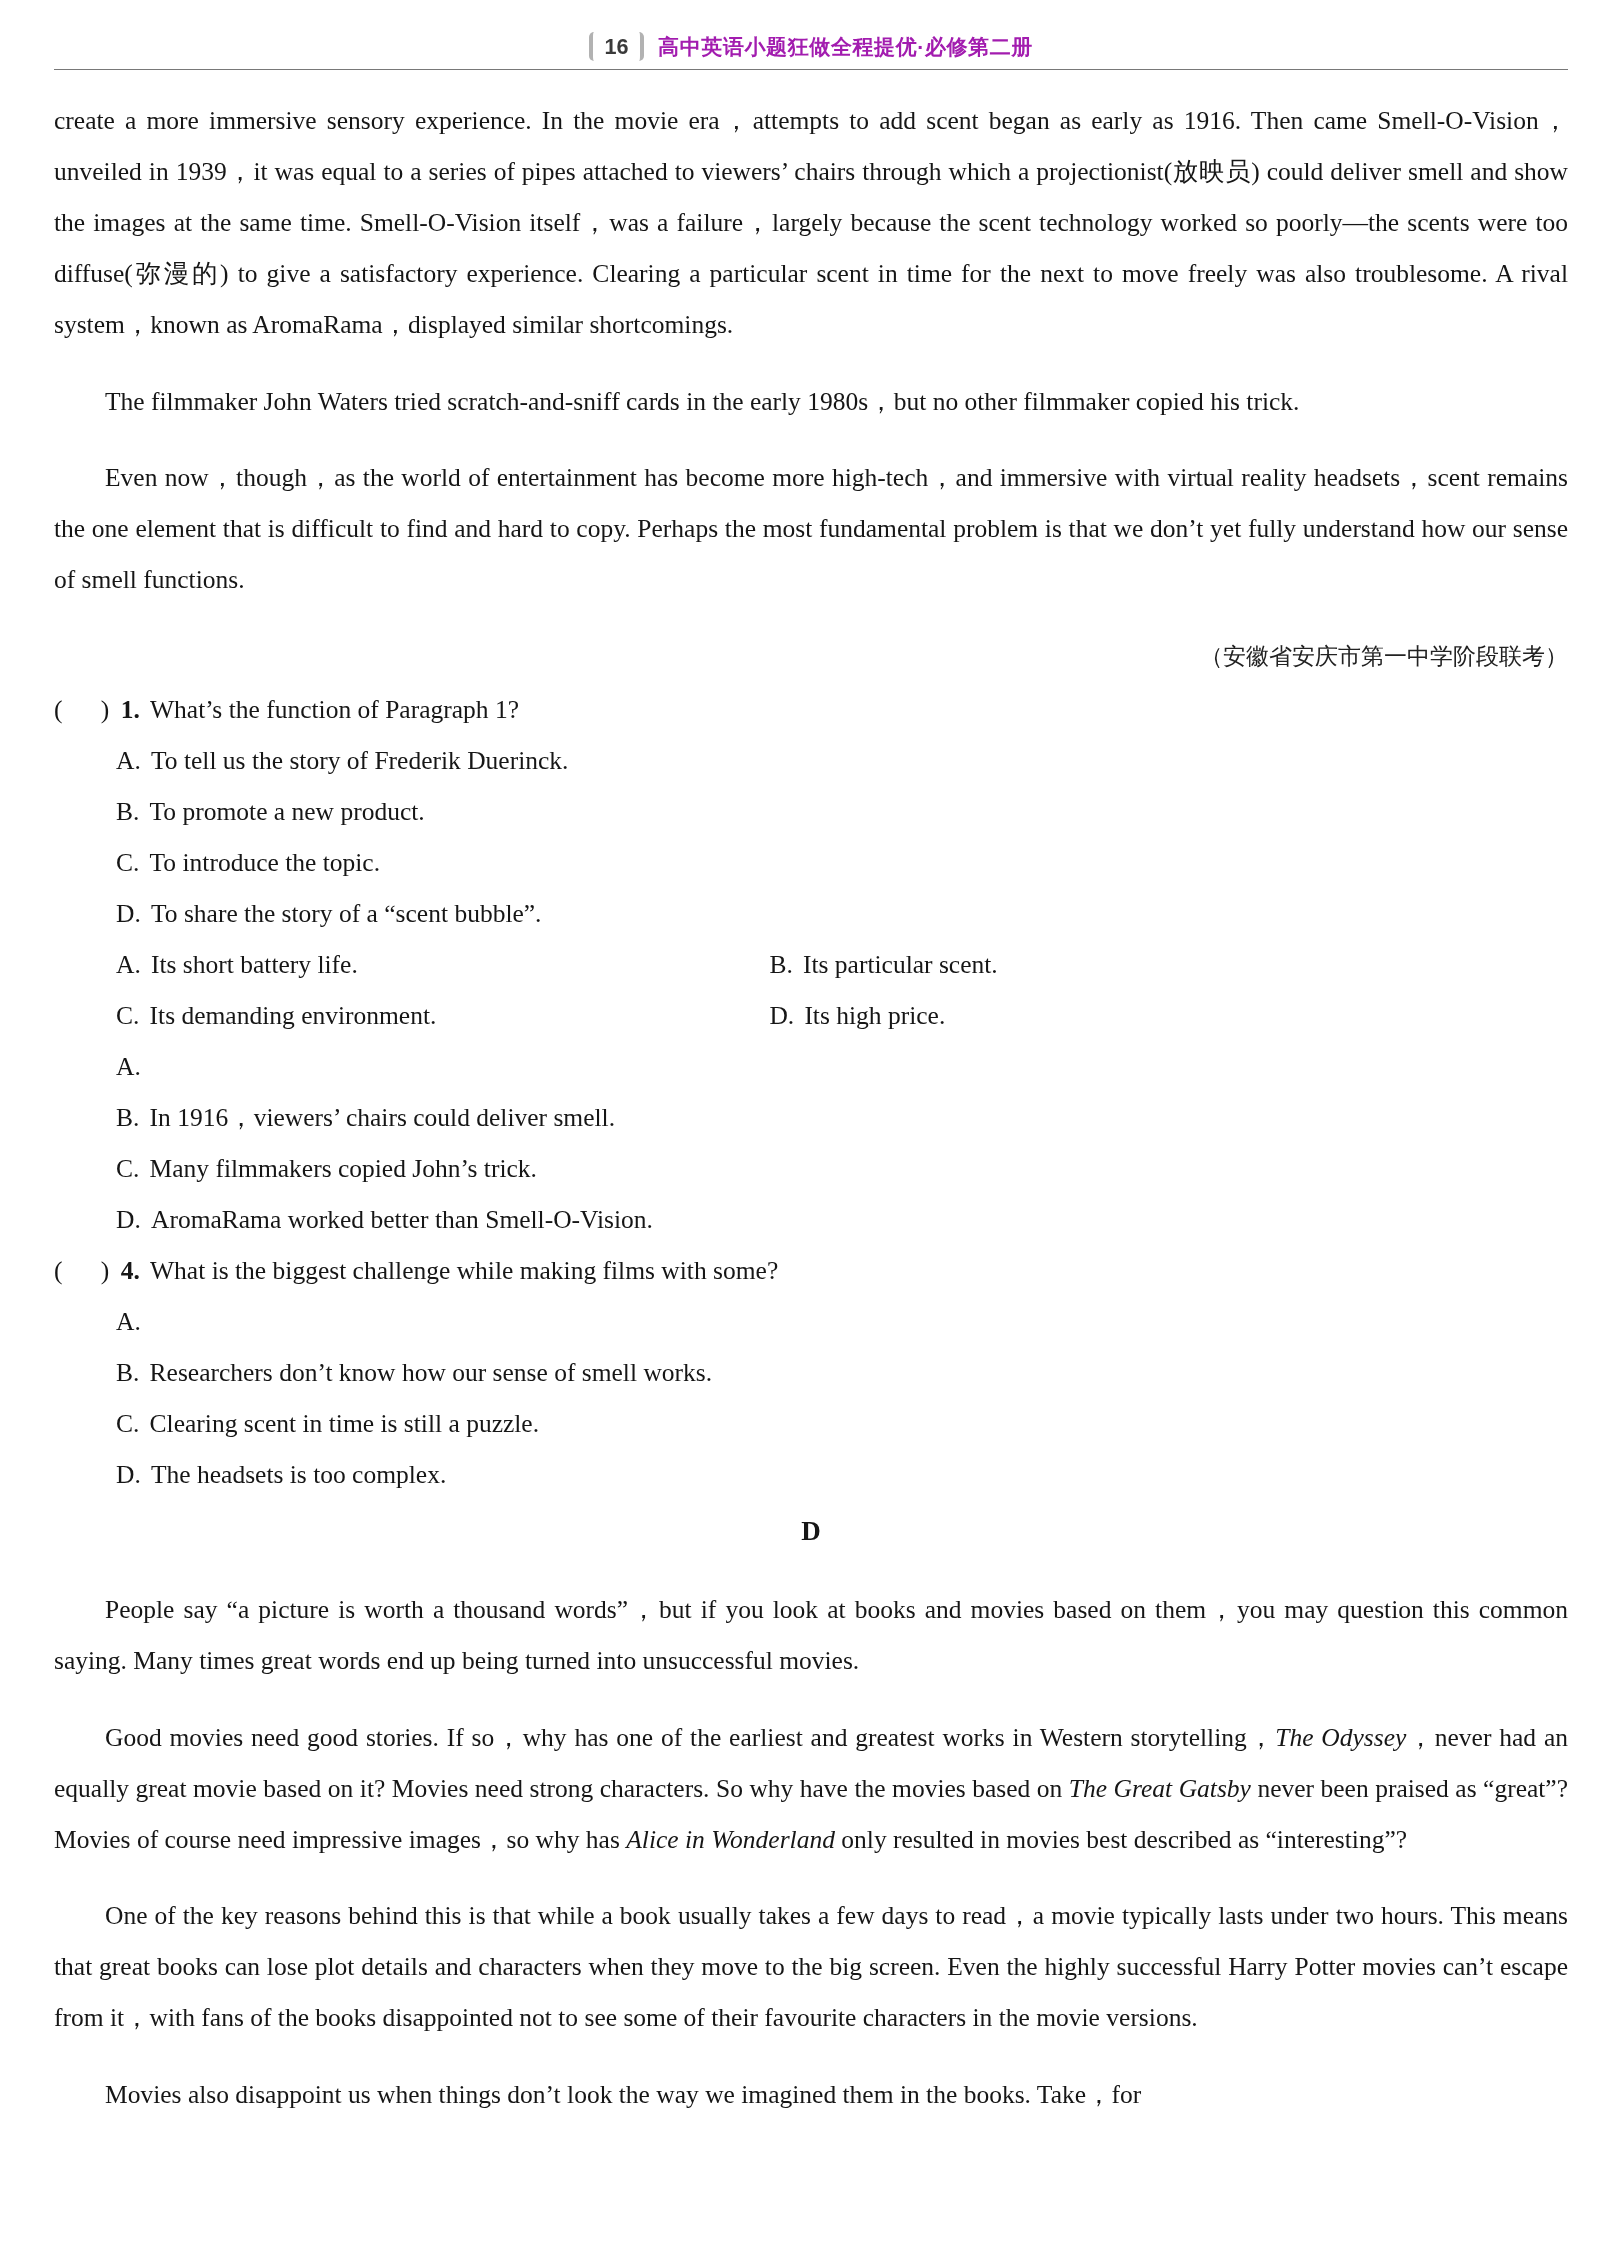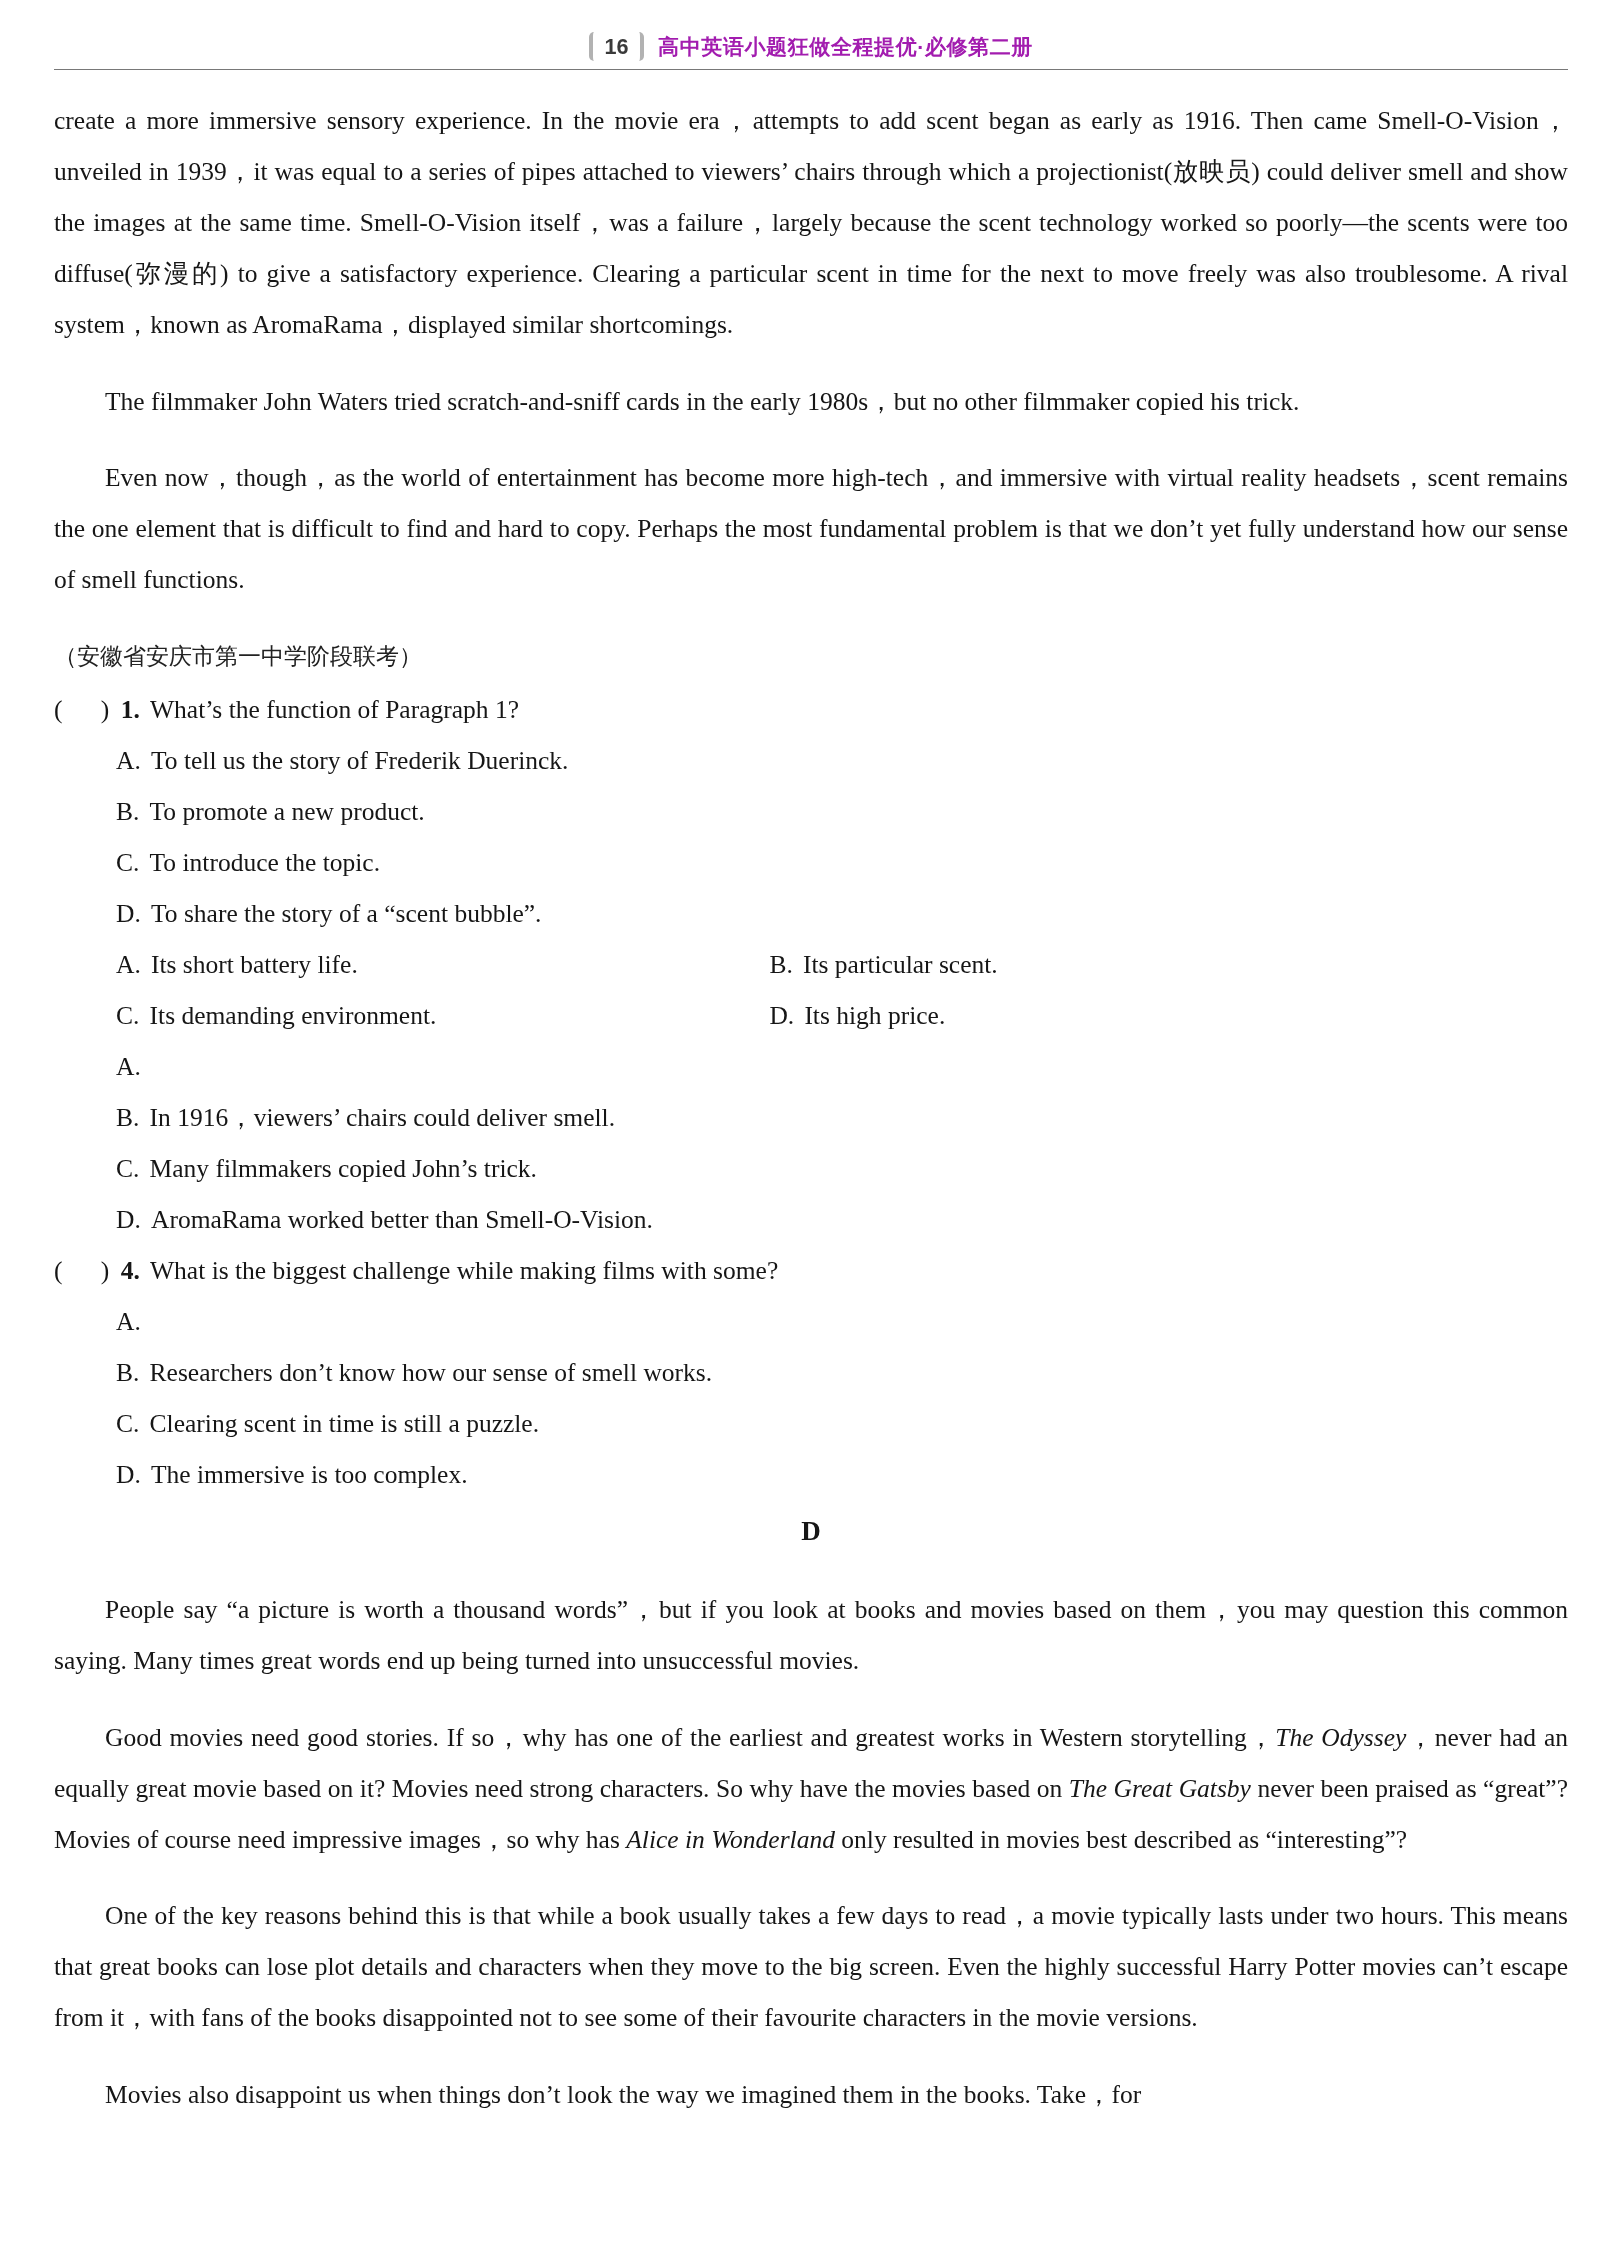--- a/index.html
+++ b/index.html
@@ -20,21 +20,21 @@
     border-left: 4.5px solid #b2b2b2; border-right: 4.5px solid #b2b2b2;
     border-radius: 5.1px; padding: 0 11.5px; line-height: 29px;
   }
   .header-title { font-weight: bold; font-size: 21px; color: #a21caf; letter-spacing: 0.6px; }
   .header-rule { height: 0; border-top: 1.9px solid #787878; margin-top: 7.6px; margin-bottom: 3.8px; }
 
   
   .passage p { font-size: 25.5px; line-height: 51px; text-align: justify; text-justify: inter-word; }
   .passage p.indent { text-indent: 51px; }
   .italic { font-style: italic; }
-  .source-line { font-size: 23px; line-height: 51px; text-align: left; color: #222; }
+  .source-line { font-size: 23px; line-height: 51px; text-align: right; color: #222; }
 
   
   .questions { margin-top: 2.5px; }
   .q-head { font-size: 25.5px; line-height: 51px; }
   .q-paren { white-space: pre; }
   .q-num { font-weight: bold; margin: 0 10.2px 0 11.5px; }
   .q-options { margin-left: 62px; font-size: 25.5px; line-height: 51px; }
   .q-options.two-col { display: grid; grid-template-columns: 45% 55%; }
   .q-option { display: flex; align-items: baseline; }
   .opt-letter { margin-right: 10.2px; flex: 0 0 auto; }
@@ -130,21 +130,21 @@
           <div class="q-option">
             <span class="opt-letter">B.</span>
             <span class="opt-text">Researchers don’t know how our sense of smell works.</span>
           </div>
           <div class="q-option">
             <span class="opt-letter">C.</span>
             <span class="opt-text">Clearing scent in time is still a puzzle.</span>
           </div>
           <div class="q-option">
             <span class="opt-letter">D.</span>
-            <span class="opt-text">The immersive is too complex.</span>
+            <span class="opt-text">The headsets is too complex.</span>
           </div>
         </div>
       </div>
     </div>
 
   <div class="section-heading">D</div>
 
   <div class="passage">
       <p class="indent"><span>People say “a picture is worth a thousand words”，but if you look at books and movies based on them，you may question this common saying. Many times great words end up being turned into unsuccessful movies.</span></p>
       <p class="indent"><span>Good movies need good stories. If so，why has one of the earliest and greatest works in Western storytelling，</span><span class="italic">The Odyssey</span><span>，never had an equally great movie based on it? Movies need strong characters. So why have the movies based on </span><span class="italic">The Great Gatsby</span><span> never been praised as “great”? Movies of course need impressive images，so why has </span><span class="italic">Alice in Wonderland</span><span> only resulted in movies best described as “interesting”?</span></p>

